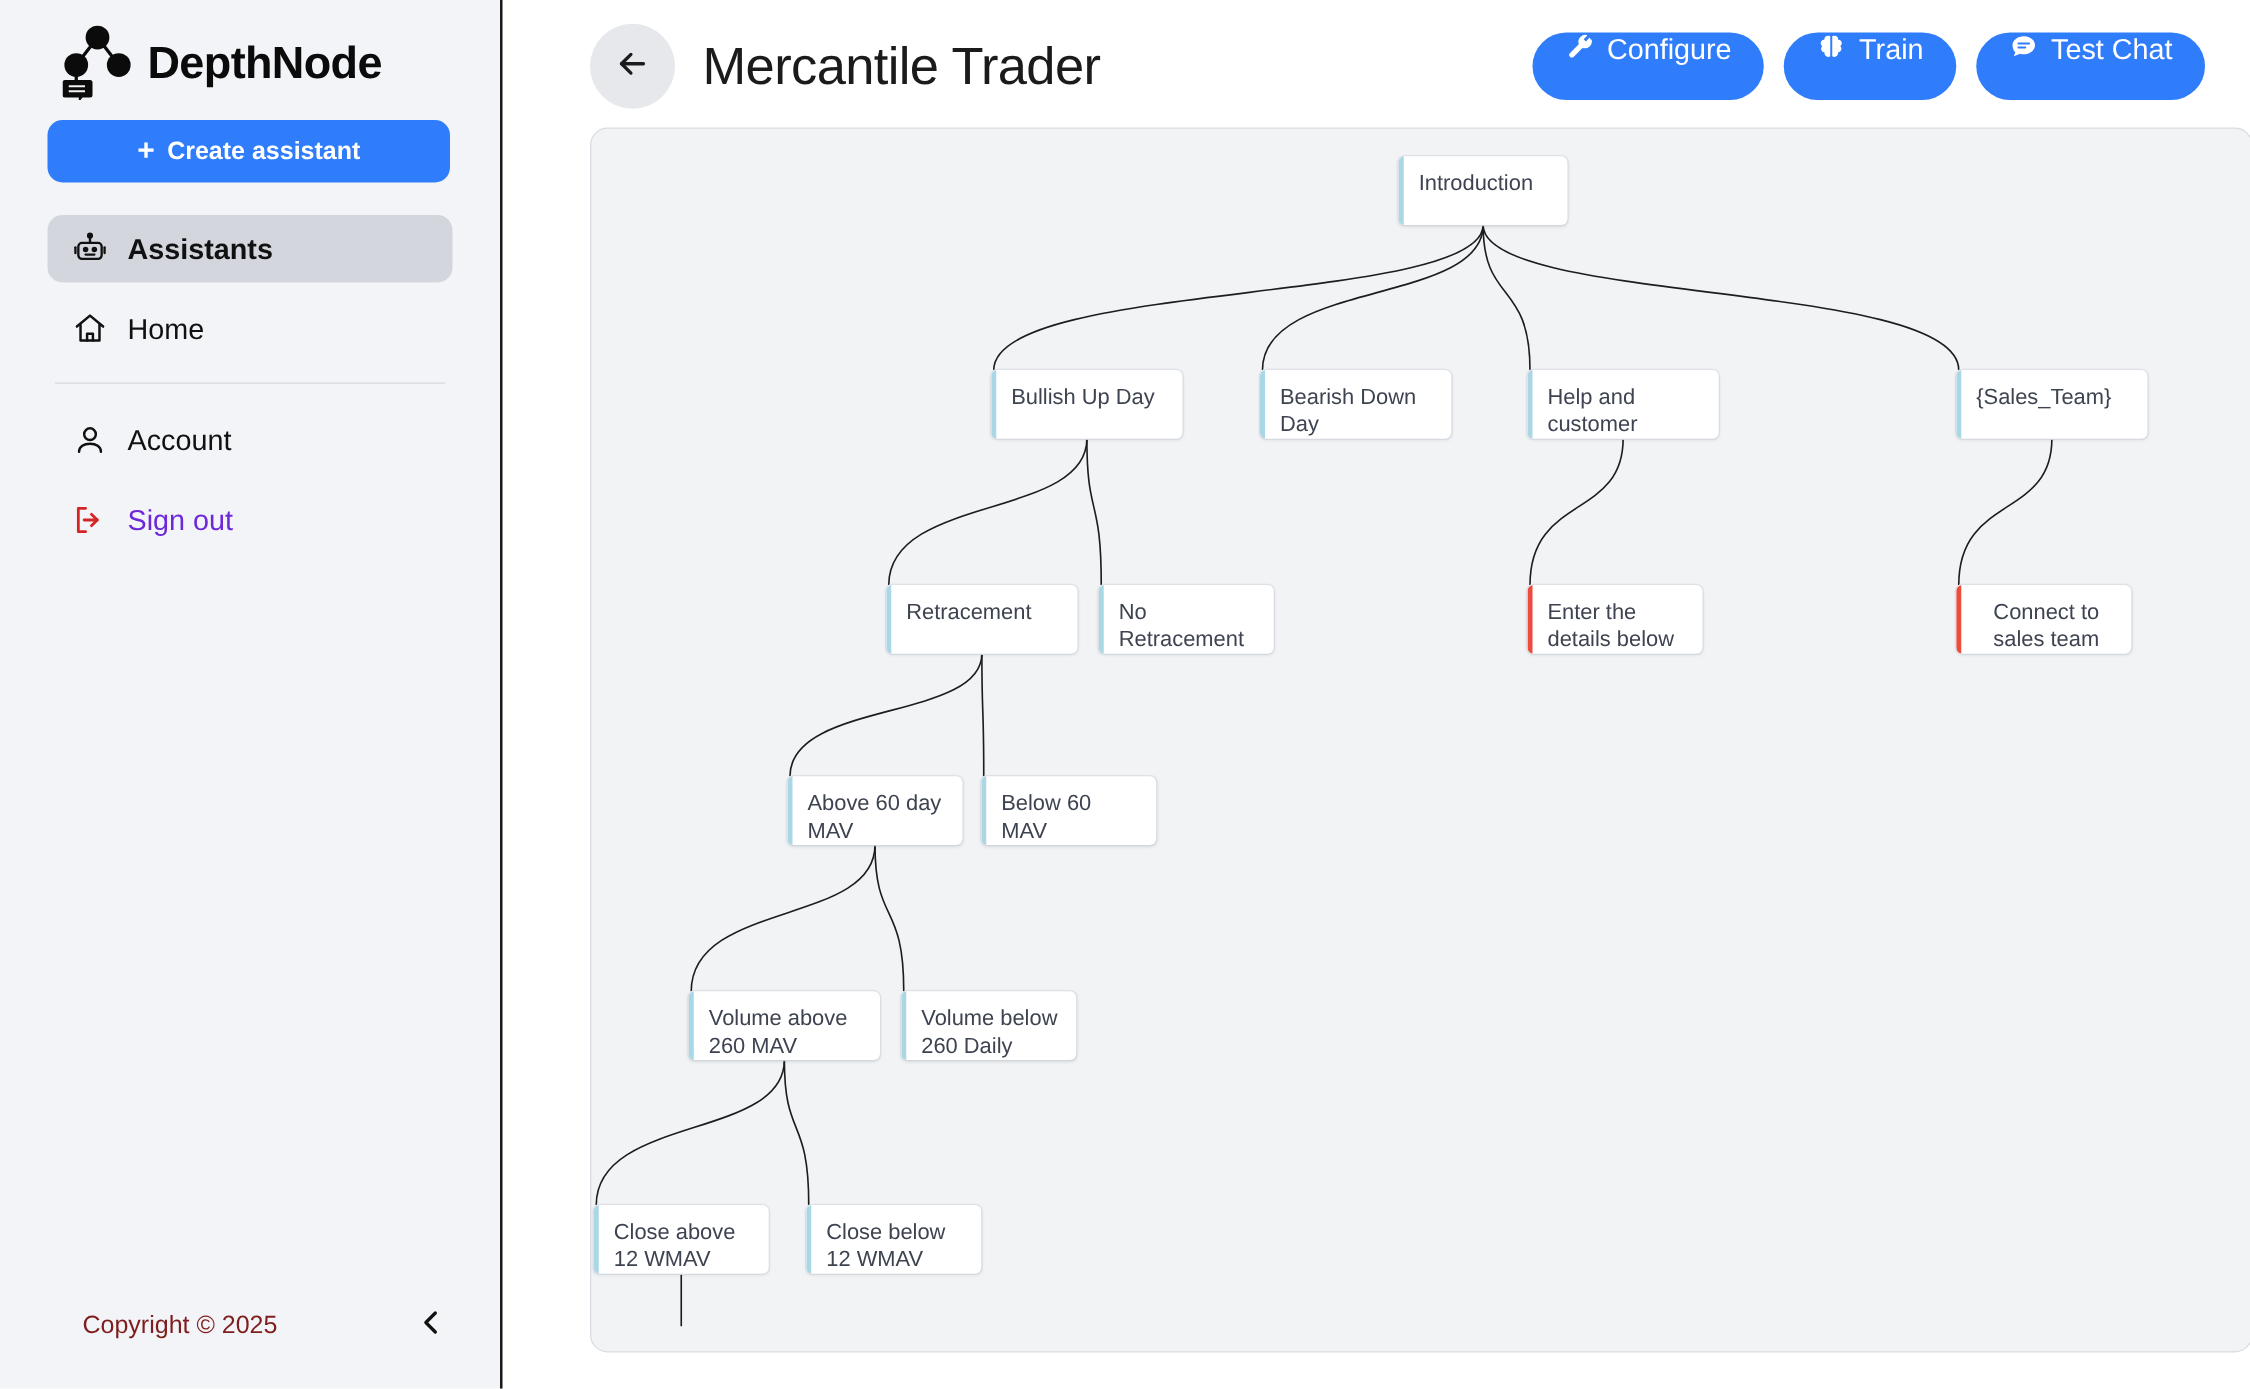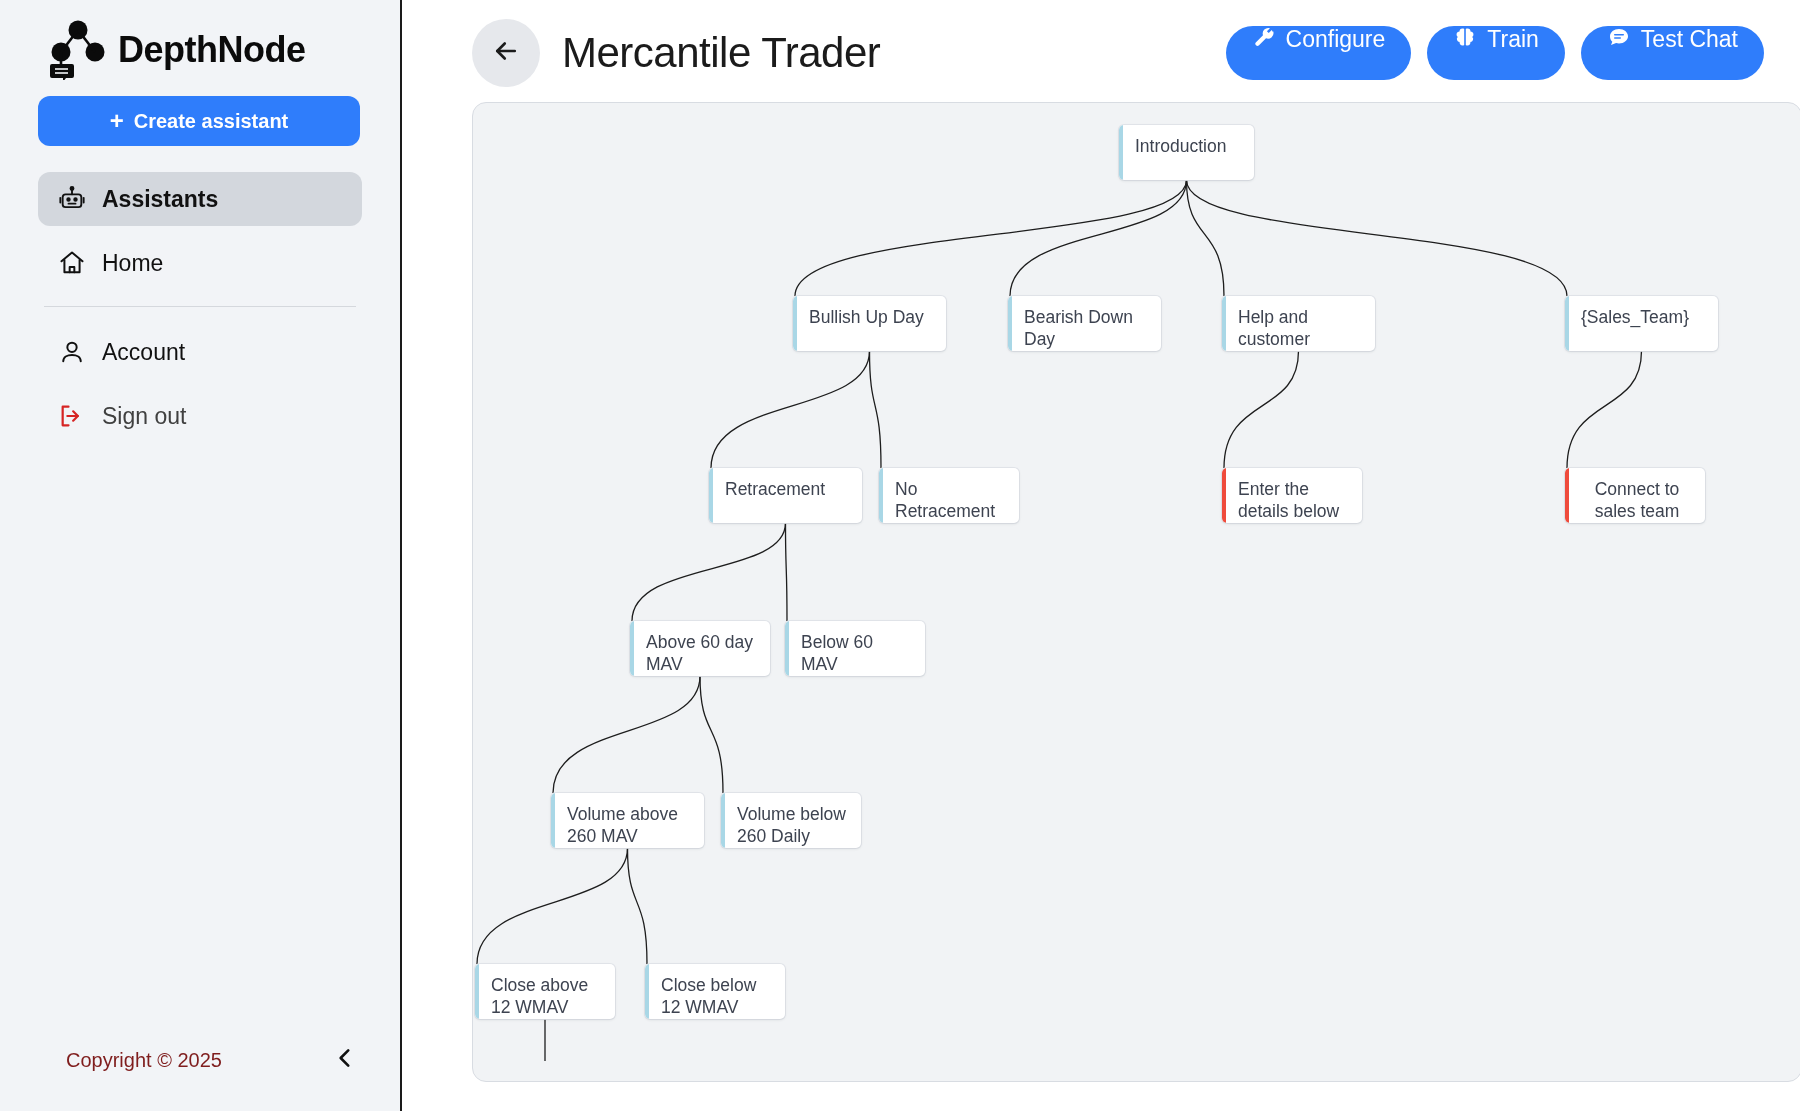--- a/index.html
+++ b/index.html
@@ -43,21 +43,21 @@
   .nav-item {
     display: flex; align-items: center; gap: 16px;
     height: 54px; padding: 0 20px;
     border-radius: 12px; cursor: pointer;
     font-size: 23px; color: #111;
     margin-bottom: 10px;
   }
   .nav-item.active { background: #d3d7dd; font-weight: 700; }
   .nav-item .ic { width: 28px; height: 28px; flex: 0 0 28px; display:block; }
   .nav-sep { height: 1px; background: #d5d8dd; margin: 16px 6px 18px 6px; }
-  .nav-item.danger { color: #404040; }
+  .nav-item.danger { color: #6d28d9; }
   .nav-item.danger .ic path, .nav-item.danger .ic line { stroke: #d62424; }
 
   .footer {
     position: absolute; left: 0; bottom: 0;
     width: 402px; height: 80px;
     display: flex; align-items: center; justify-content: space-between;
     padding: 0 36px 22px 66px;
   }
   .copyright { color: #7f1d1d; font-size: 20px; }
   .collapse-btn {

